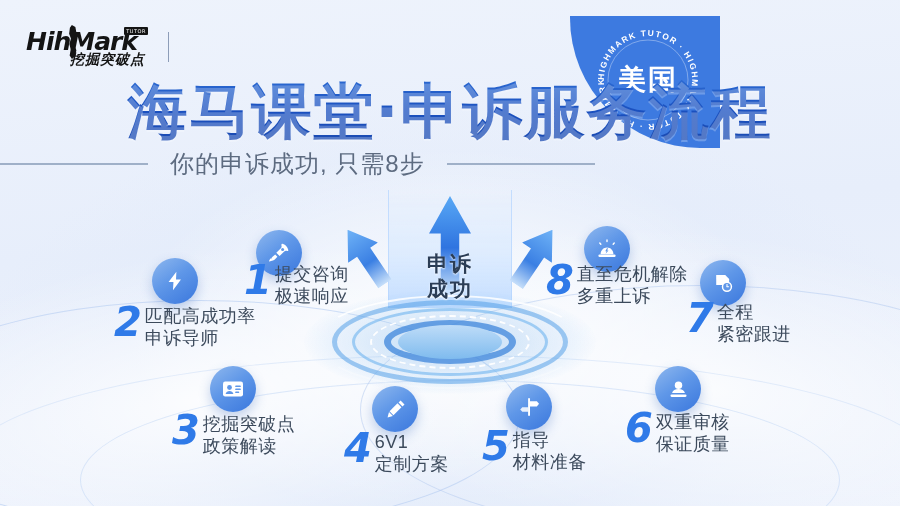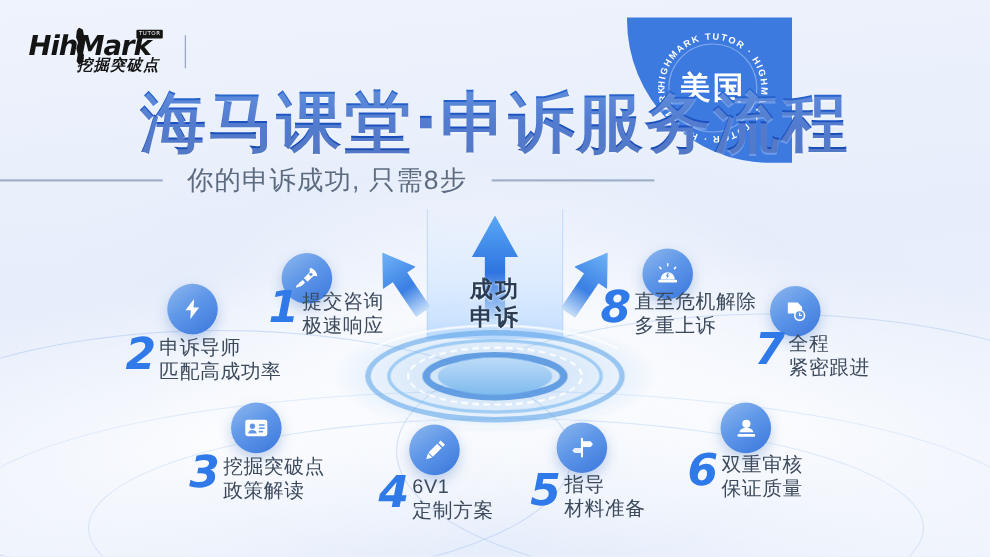--- a/index.html
+++ b/index.html
@@ -203,22 +203,22 @@
     <div class="subtitle">你的申诉成功, 只需8步</div>
     <div class="sub-line"></div>
   </div>
 
   <div class="hub">
     <div class="hub-beam"></div>
     <div class="arrow arrow-left"></div>
     <div class="arrow arrow-right"></div>
     <div class="arrow arrow-mid"></div>
     <div class="hub-label">
+      <div>申诉</div>
       <div>成功</div>
-      <div>申诉</div>
     </div>
     <div class="platform">
       <div class="ring r1"></div>
       <div class="ring r7"></div>
       <div class="ring r2"></div>
       <div class="ring r3"></div>
       <div class="ring r4"></div>
       <div class="ring r5"></div>
       <div class="ring r6"></div>
     </div>
@@ -244,22 +244,22 @@
 
   <div class="step">
     <div class="step-icon" style="left:152px; top:258px; width:46px; height:46px;">
       <svg width="22" height="22" viewBox="0 0 24 24" fill="#fff">
         <path d="M13.5 2L5 13.2h5.3L9.8 22l8.7-11.6h-5.4z"></path>
       </svg>
     </div>
     <div class="step-text" style="left:114px; top:304px;">
       <div class="step-num">2</div>
       <div class="step-lines">
+        <span>匹配高成功率</span>
         <span>申诉导师</span>
-        <span>匹配高成功率</span>
       </div>
     </div>
   </div>
 
   <div class="step">
     <div class="step-icon" style="left:210px; top:366px; width:46px; height:46px;">
       <svg width="24" height="24" viewBox="0 0 24 24" fill="#fff">
         <rect x="2" y="4.5" width="20" height="15" rx="2.2"></rect>
         <circle cx="8.5" cy="10.5" r="2.4" fill="#5f97e8"></circle>
         <path d="M4.6 17c.4-2 2-3 3.9-3s3.5 1 3.9 3z" fill="#5f97e8"></path>

